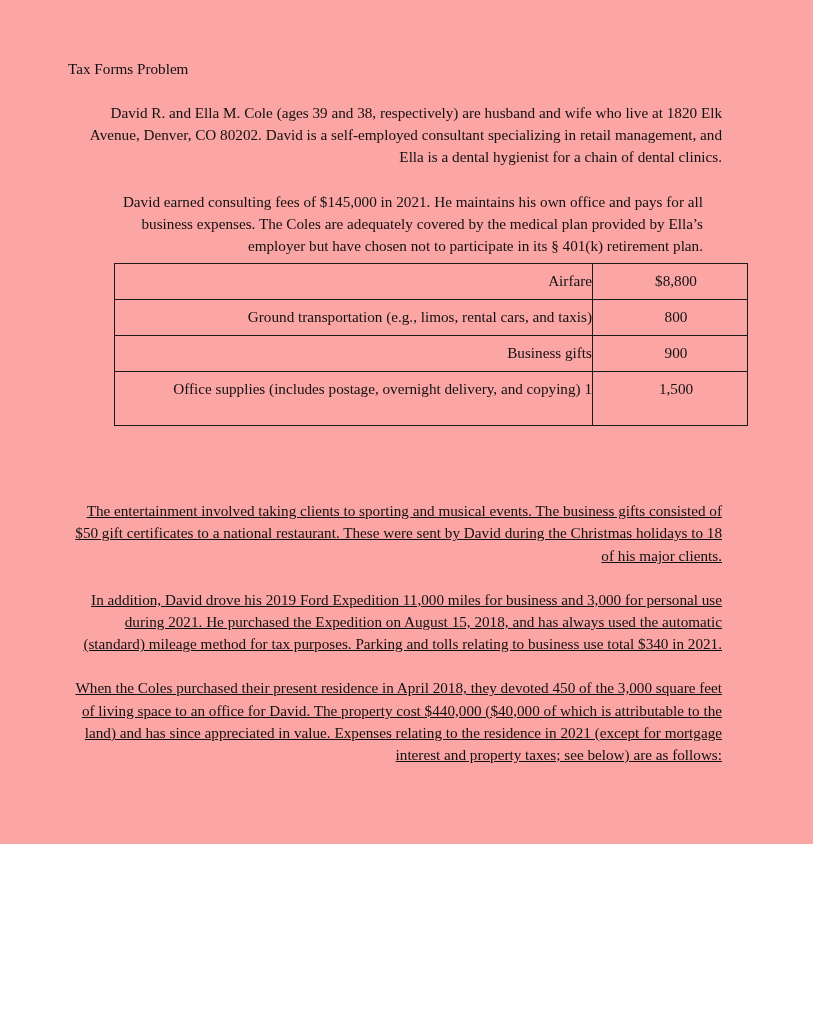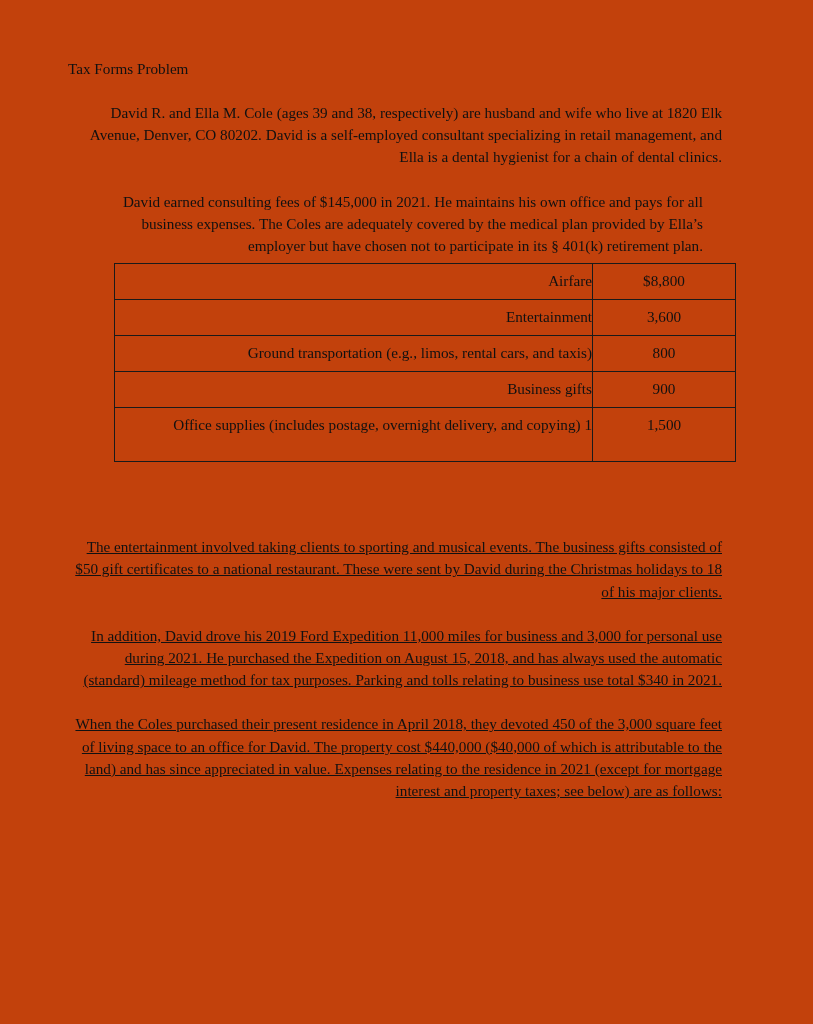--- a/index.html
+++ b/index.html
@@ -13,22 +13,22 @@
     position: relative;
     font-family: "Liberation Serif", "DejaVu Serif", serif;
     color: #111111;
     overflow: hidden;
   }
 
   .page {
     position: absolute;
     top: 0; left: 0;
     width: 813px;
-    height: 1024px;
-    background: #c2410c;
+    height: 844px;
+    background: #fca5a5;
   }
 
   .doc {
     position: absolute;
     left: 68px;
     top: 58px;
     width: 654px;
   }
 
   .title {
@@ -67,21 +67,21 @@
     padding: 0;
     vertical-align: top;
   }
   table.expenses td.label {
     width: 466px;
     padding: 7px 0 7px 11px;
     text-align: right;
   }
   table.expenses td.amount {
     width: 142px;
-    padding: 7px 0 7px 0;
+    padding: 7px 0 7px 12px;
     text-align: center;
   }
   table.expenses tr.single td.label,
   table.expenses tr.single td.amount {
     height: 21px;
   }
   table.expenses tr.tall td.label,
   table.expenses tr.tall td.amount {
     height: 39px;
   }
@@ -111,24 +111,20 @@
     </div>
 
     <div class="expense-table-wrap">
       <table class="expenses">
         <tbody>
           <tr class="single">
             <td class="label">Airfare</td>
             <td class="amount">$8,800</td>
           </tr>
           <tr class="single">
-            <td class="label">Entertainment</td>
-            <td class="amount">3,600</td>
-          </tr>
-          <tr class="single">
             <td class="label">Ground transportation (e.g., limos, rental cars, and taxis)</td>
             <td class="amount">800</td>
           </tr>
           <tr class="single">
             <td class="label">Business gifts</td>
             <td class="amount">900</td>
           </tr>
           <tr class="tall">
             <td class="label">Office supplies (includes postage, overnight delivery, and copying) 1</td>
             <td class="amount">1,500</td>

